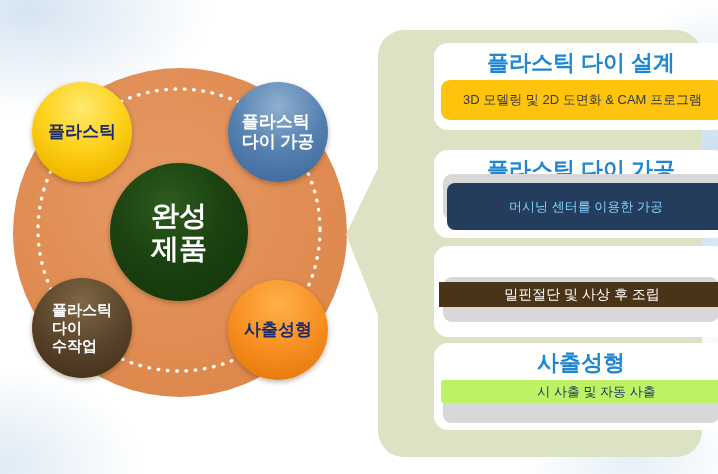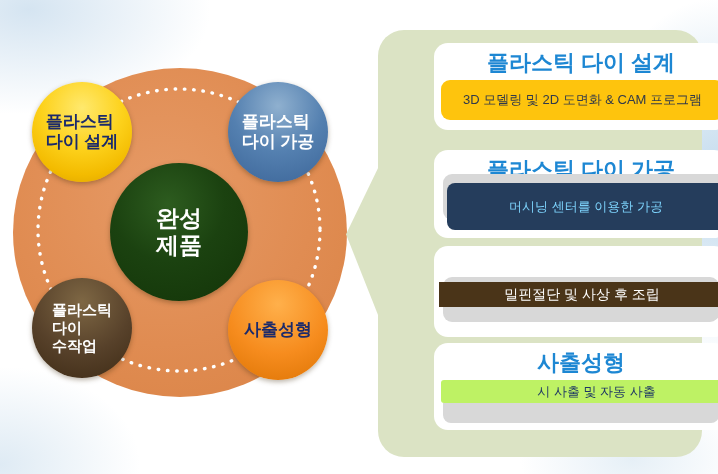--- a/index.html
+++ b/index.html
@@ -40,21 +40,21 @@
     color:#ffffff;font-size:15px;
   }
   .c-orange{
     left:228px;top:280px;width:100px;height:100px;
     background:radial-gradient(circle at 50% 24%, #ffb04b 0%, #f68c1e 55%, #dd7403 100%);
     color:#1b2a6b;font-size:17px;
   }
   .c-center{
     left:110px;top:163px;width:138px;height:138px;
     background:radial-gradient(circle at 42% 30%, #2d5c1f 0%, #1b4210 45%, #133408 100%);
-    color:#ffffff;font-size:23px;
+    color:#ffffff;font-size:28px;
   }
   
   .callout-tail{
     position:absolute;left:346px;top:164px;width:34px;height:156px;background:#dbe3c4;
     clip-path:polygon(100% 0, 0 45%, 100% 100%);
   }
   .panel{
     position:absolute;left:378px;top:30px;width:324px;height:427px;border-radius:26px;
     background:#dbe3c4;
   }
@@ -94,21 +94,20 @@
 
   <div class="big-ellipse"></div>
 
   <svg class="ring-svg" width="718" height="474">
     <circle cx="179" cy="230" r="141" fill="none" stroke="#ffffff" stroke-width="3.4" stroke-linecap="round" stroke-dasharray="0.5 8.8"></circle>
   </svg>
 
   <div class="circle c-yellow">
     <div>
       <span class="ln">플라스틱</span>
-      <span class="ln">다이 설계</span>
     </div>
   </div>
 
   <div class="circle c-blue">
     <div>
       <span class="ln">플라스틱</span>
       <span class="ln">다이 가공</span>
     </div>
   </div>
 

